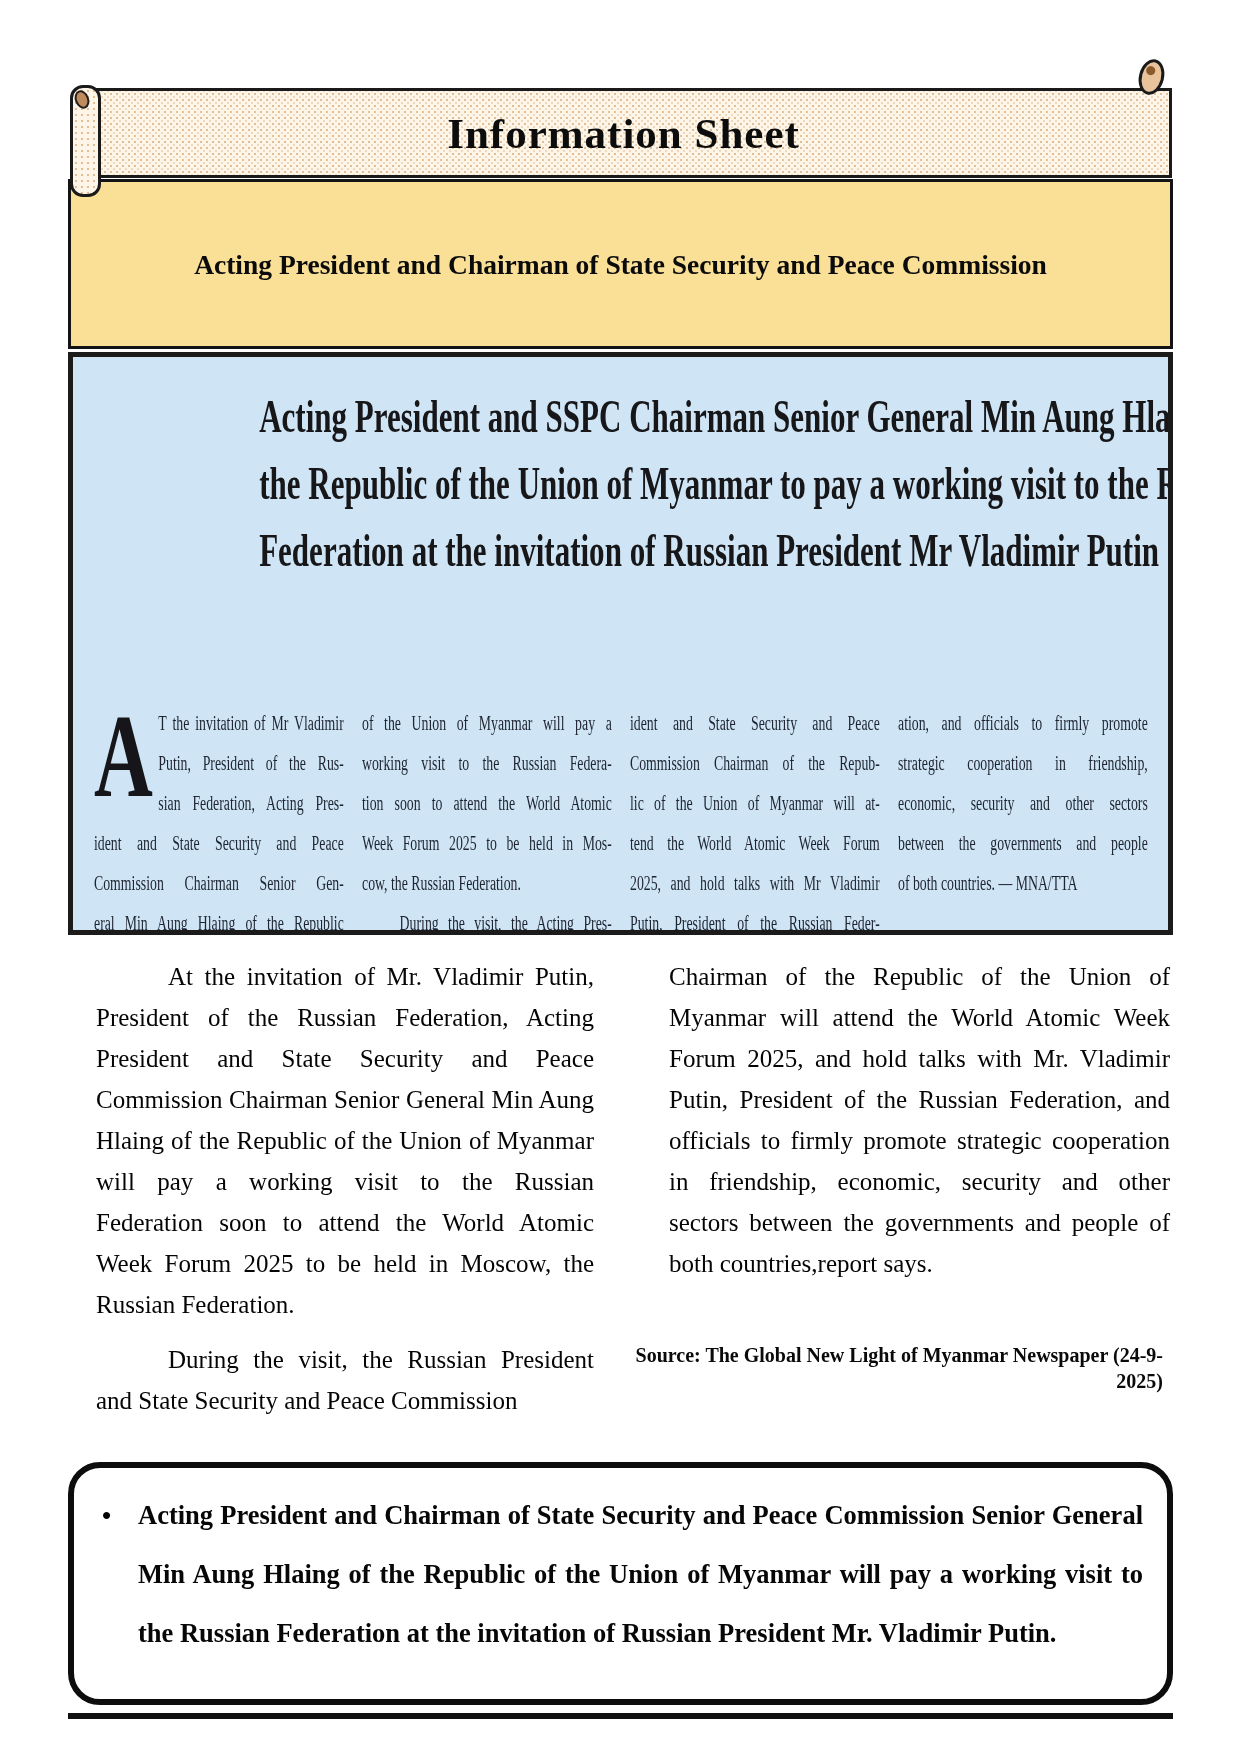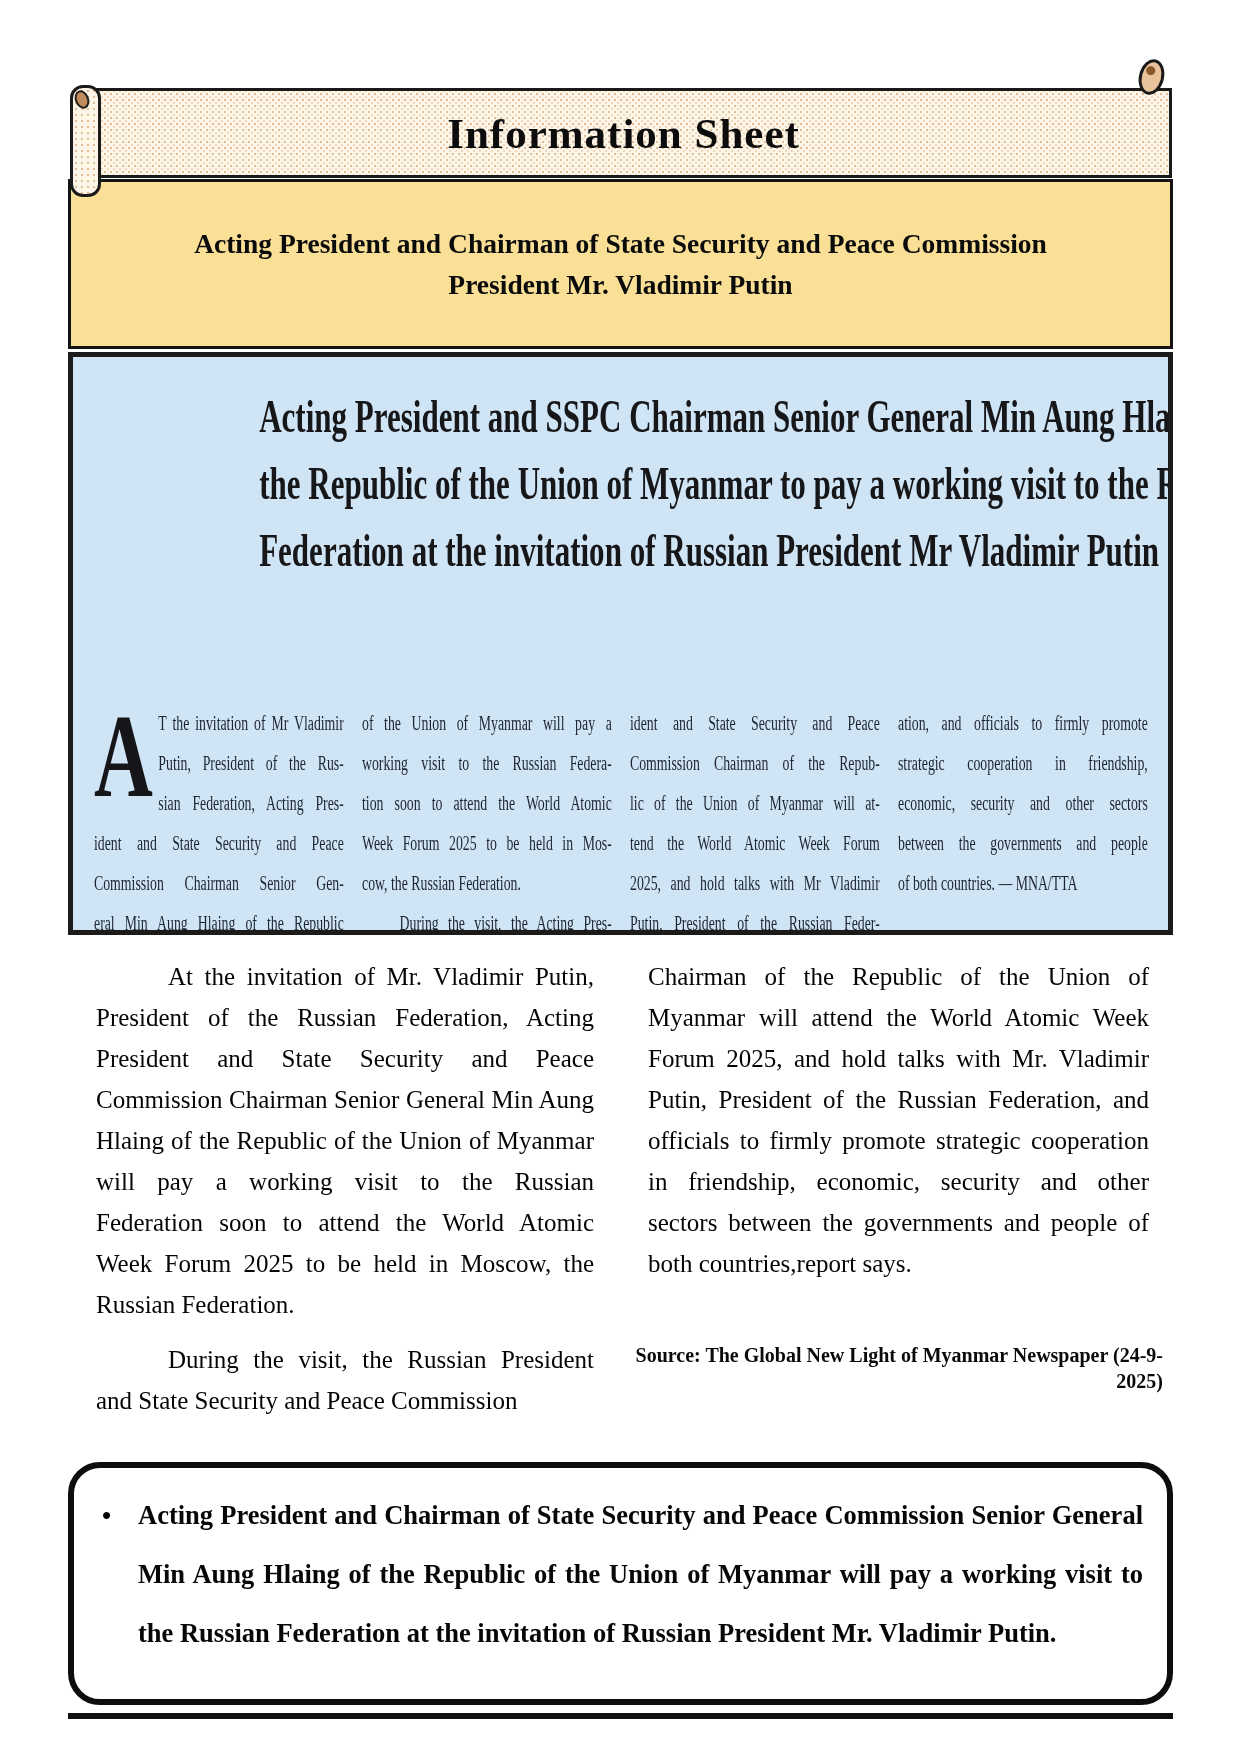--- a/index.html
+++ b/index.html
@@ -42,21 +42,21 @@
   .np-col{width:250px;height:236px;}
   .np-scale{width:362px;transform:scaleX(.69);transform-origin:0 0;
     font-size:20px;line-height:40px;color:#1e2430;}
   .np-line{text-align:justify;text-align-last:justify;height:40px;overflow:hidden;}
   .np-line.np-end{text-align-last:left;}
   .dropcap{float:left;font-weight:bold;font-size:118px;line-height:100px;height:112px;
     margin:4px 8px 0 0;color:#15151a;}
 
   
   .body-left{position:absolute;left:88px;top:948px;width:514px;}
-  .body-right{position:absolute;left:640px;top:948px;width:517px;}
+  .body-right{position:absolute;left:661px;top:948px;width:517px;}
   .body-left p,.body-right p{margin:8px;font-size:25px;line-height:41px;text-align:justify;color:#050505;}
   .body-left p{text-indent:72px;}
   .body-left p + p{margin-top:14px;}
   .source{position:absolute;left:592px;top:1342px;width:571px;text-align:right;
     font-weight:bold;font-size:20px;line-height:26px;color:#0a0a0a;}
 
   
   .summary-box{position:absolute;left:68px;top:1462px;width:1105px;height:243px;box-sizing:border-box;
     border:6px solid #0d0d0d;border-radius:32px;display:flex;align-items:flex-start;
     padding:18px 24px 0 28px;background:#fff;}
@@ -73,21 +73,20 @@
   <div class="scroll-band">
     <h1 class="scroll-title" style="margin:16px">Information Sheet</h1>
   </div>
   <div class="scroll-roll-left">
     <div class="roll-hole"></div>
   </div>
   <div class="scroll-curl-right"></div>
 
   <div class="title-box">
     <div class="title-line">Acting President and Chairman of State Security and Peace Commission</div>
-    <div class="title-line">President Mr. Vladimir Putin</div>
   </div>
 
   <div class="clipping">
     <div class="np-headline">
       <span class="np-hline">Acting President and SSPC Chairman Senior General Min Aung Hlaing of</span>
       <span class="np-hline">the Republic of the Union of Myanmar to pay a working visit to the Russian</span>
       <span class="np-hline">Federation at the invitation of Russian President Mr Vladimir Putin</span>
     </div>
     <div class="np-cols">
       <div class="np-col">

